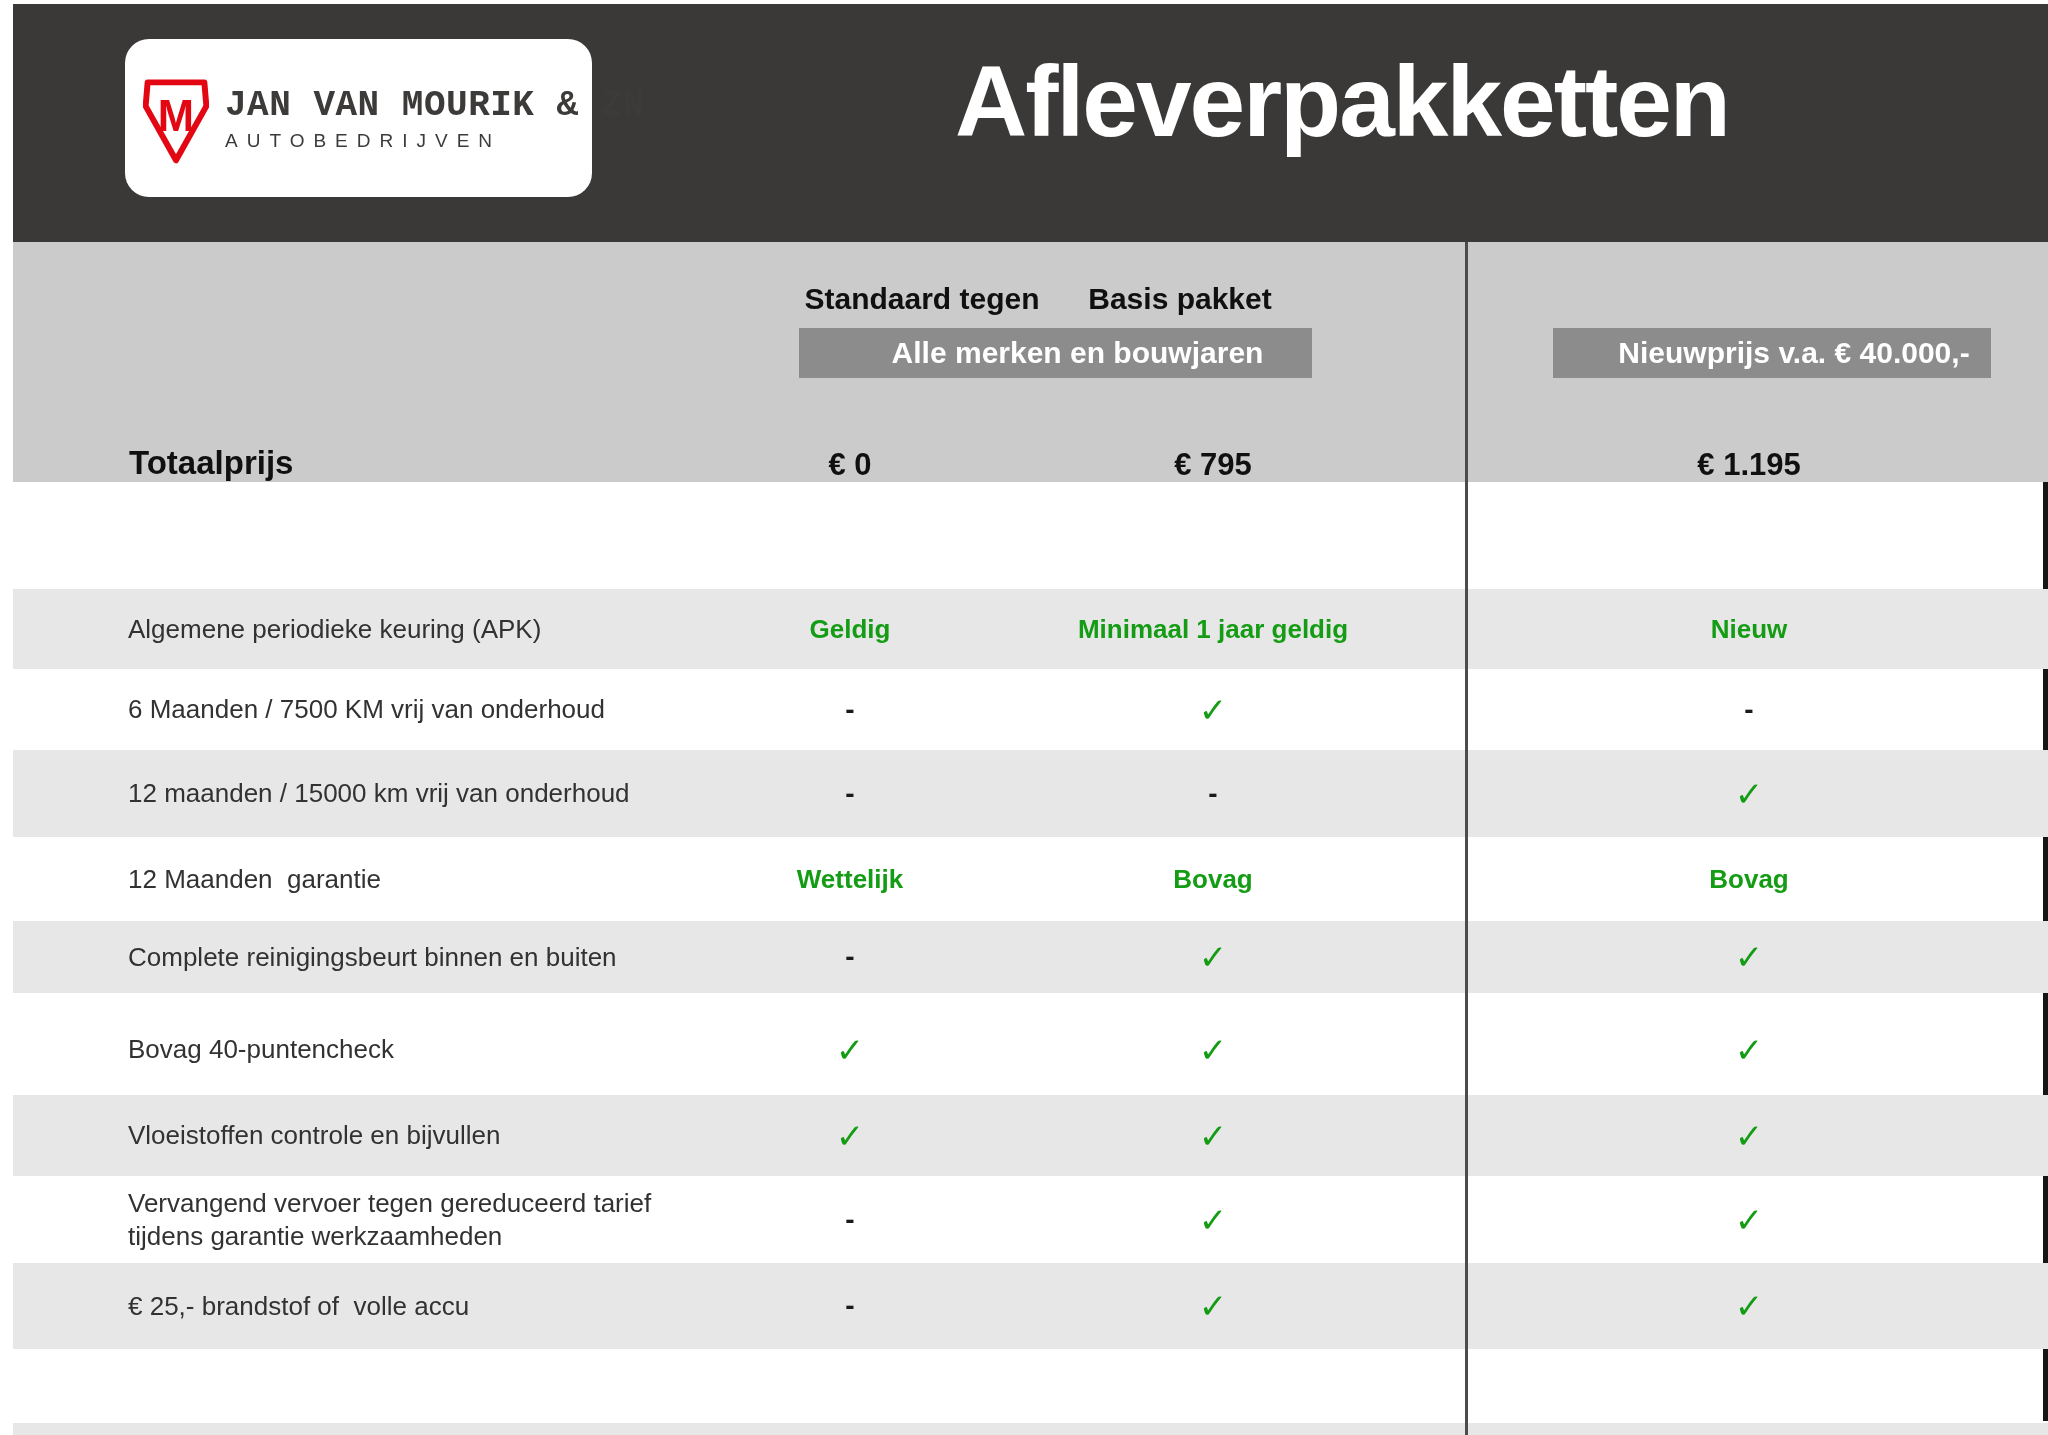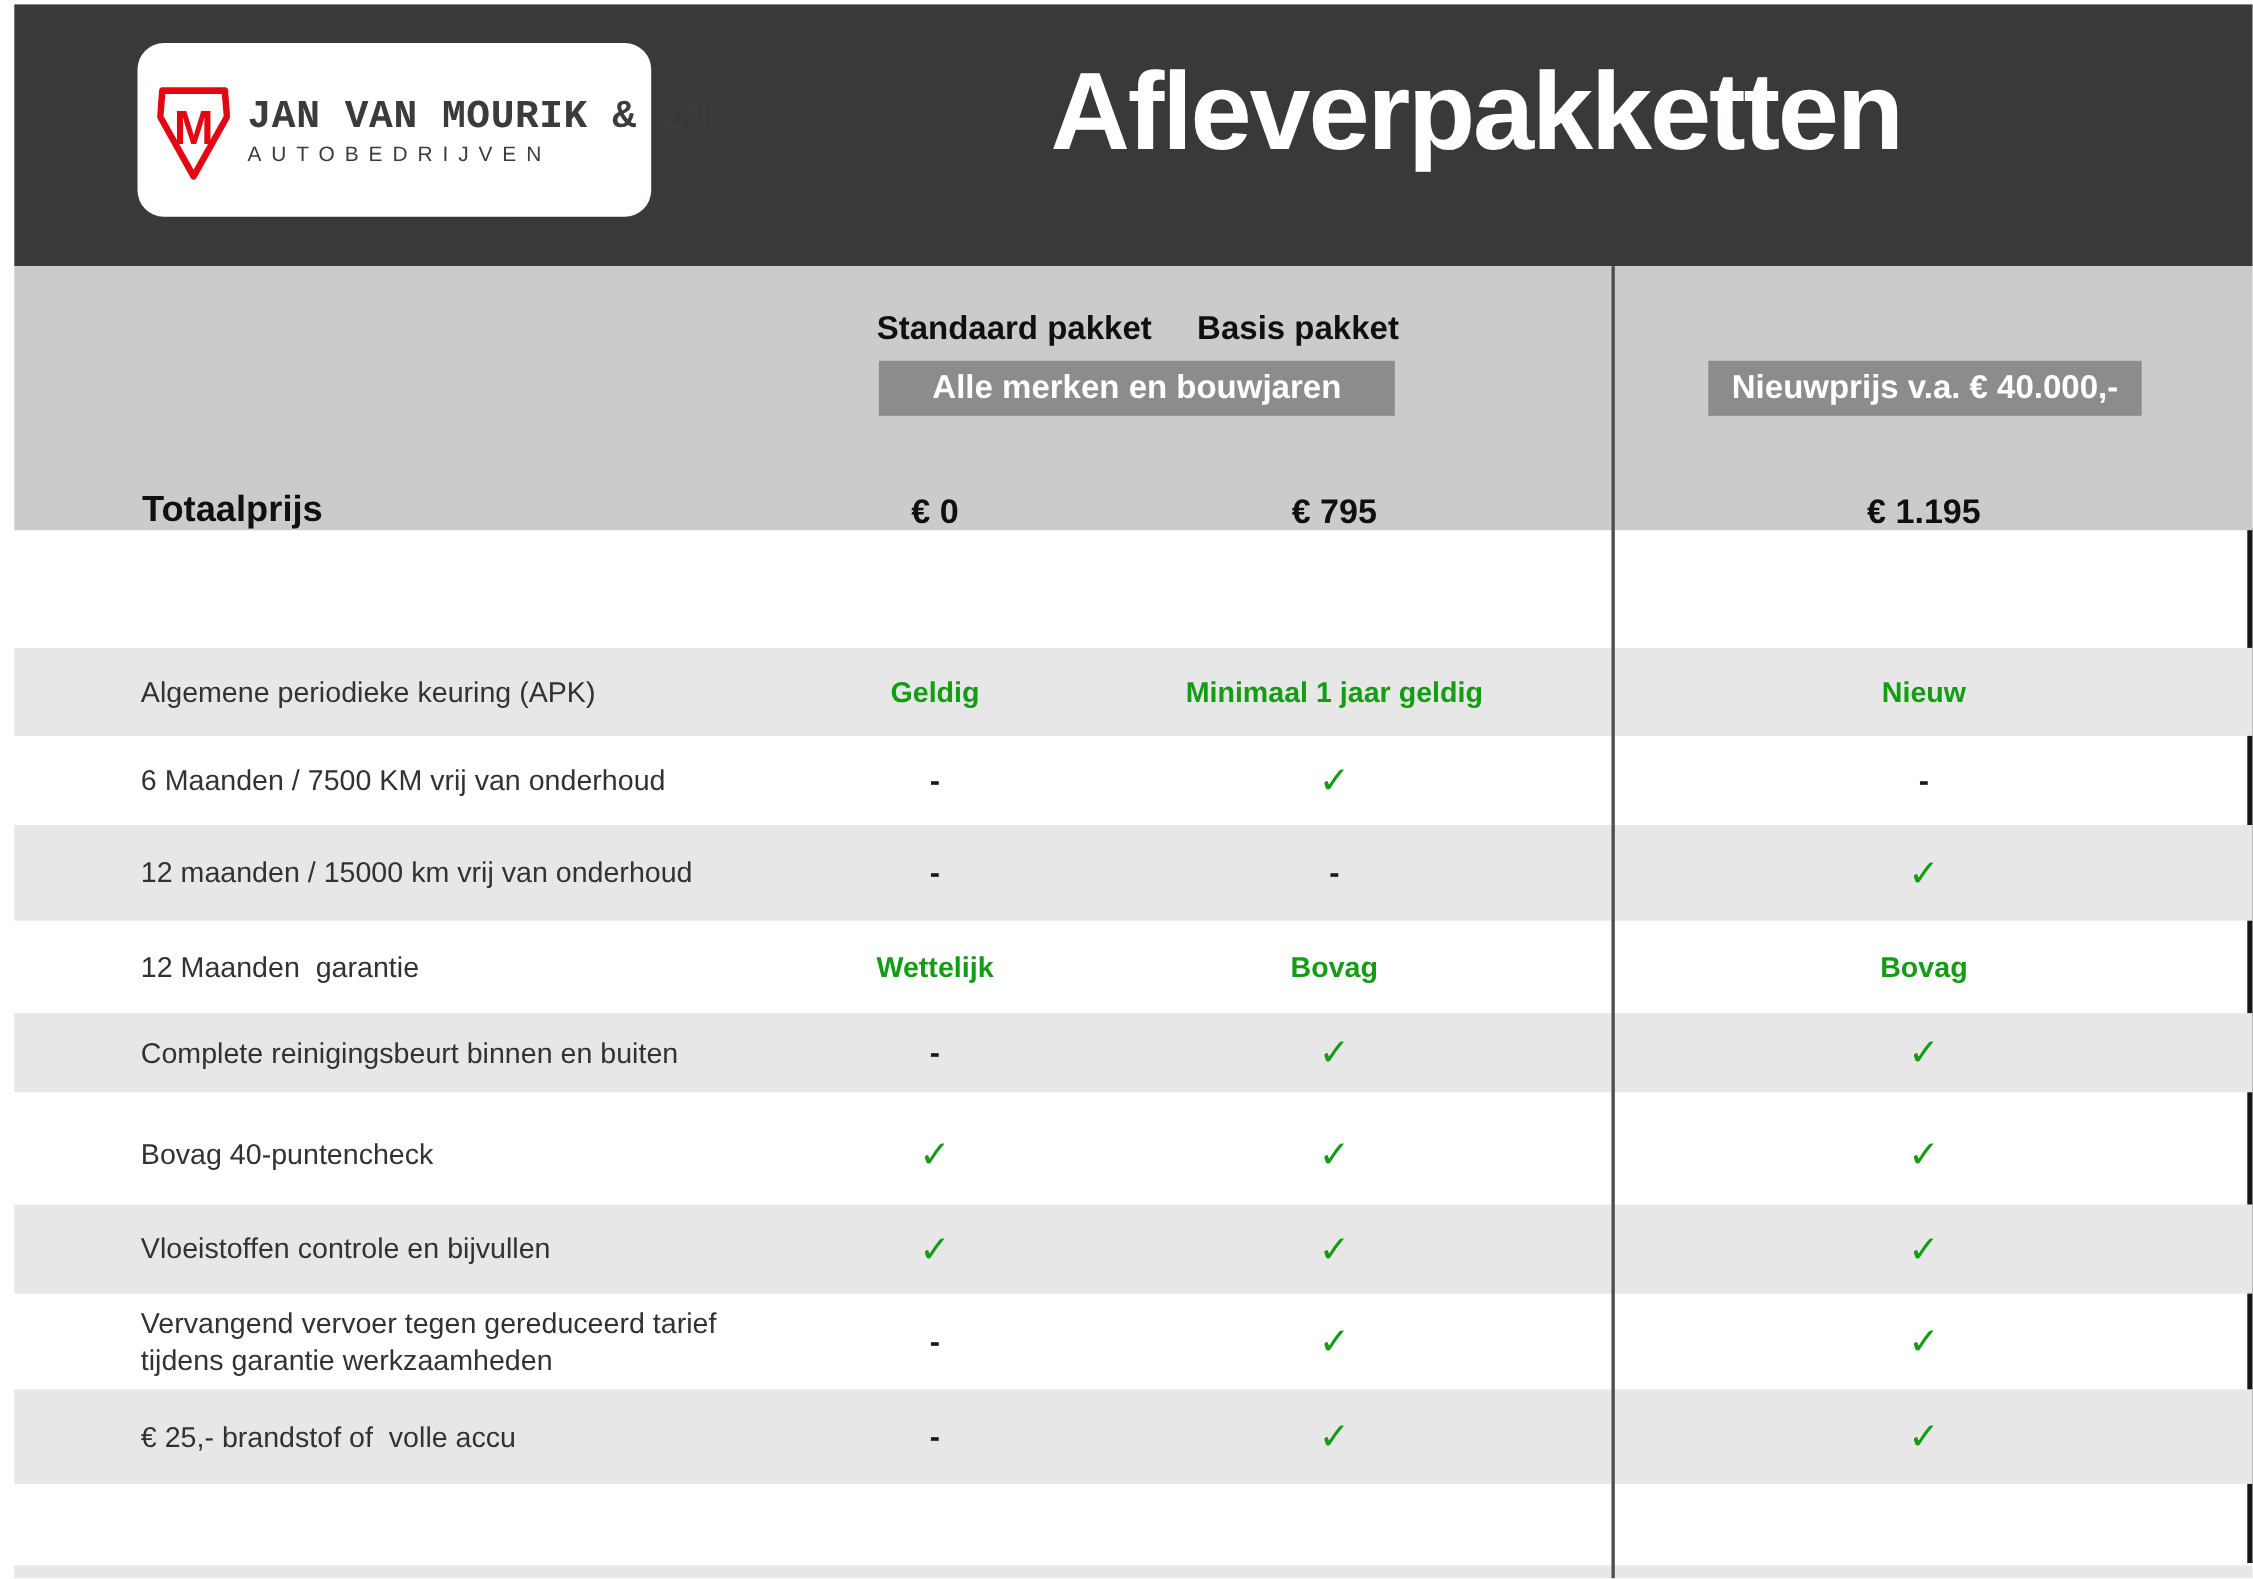--- a/index.html
+++ b/index.html
@@ -22,21 +22,21 @@
 
   
   .edge-line{position:absolute;right:0;top:480px;width:5px;height:941px;background:#161616;}
 
   
   .band{position:absolute;left:13px;right:0;top:242px;height:240px;background:#cbcbcb;}
   .col-head{position:absolute;top:40px;transform:translateX(-50%);font-size:30px;font-weight:bold;
             color:#101010;white-space:nowrap;}
   .col-head.c1{left:909px;} .col-head.c2{left:1167px;} .col-head.c3{left:1735px;margin-top:45px;}
   .badge{position:absolute;top:86px;height:50px;background:#8c8c8c;color:#fff;font-weight:bold;
-         font-size:30px;display:flex;align-items:center;justify-content:center;white-space:nowrap;}
+         font-size:30px;display:flex;align-items:center;justify-content:center;white-space:nowrap;padding-left:44px;}
   .badge.b1{left:786px;width:469px;}
   .badge.b2{left:1540px;width:394px;}
   .total-label{position:absolute;left:116px;top:202px;font-size:33px;font-weight:bold;color:#101010;}
   .total-val{position:absolute;top:205px;transform:translateX(-50%);font-size:31px;font-weight:bold;
              color:#101010;white-space:nowrap;}
   .total-val.c1{left:837px;} .total-val.c2{left:1200px;} .total-val.c3{left:1736px;}
 
   
   .rows{position:absolute;left:13px;right:0;top:589px;}
   .frow{position:relative;display:flex;align-items:center;}
@@ -71,21 +71,21 @@
     </svg>
     <div class="brand-text">
       <div class="brand-name">JAN VAN MOURIK &amp; ZN</div>
       <div class="brand-sub">AUTOBEDRIJVEN</div>
     </div>
   </div>
 
   <div class="main-title">Afleverpakketten</div>
 
   <div class="band">
-    <div class="col-head c1">Standaard pakket</div>
+    <div class="col-head c1">Standaard tegen</div>
     <div class="col-head c2">Basis pakket</div>
     <div class="col-head c3">Exclusief pakket</div>
 
     <div class="badge b1">Alle merken en bouwjaren</div>
     <div class="badge b2">Nieuwprijs v.a. € 40.000,-</div>
 
     <div class="total-label">Totaalprijs</div>
     <div class="total-val c1">€ 0</div>
     <div class="total-val c2">€ 795</div>
     <div class="total-val c3">€ 1.195</div>

